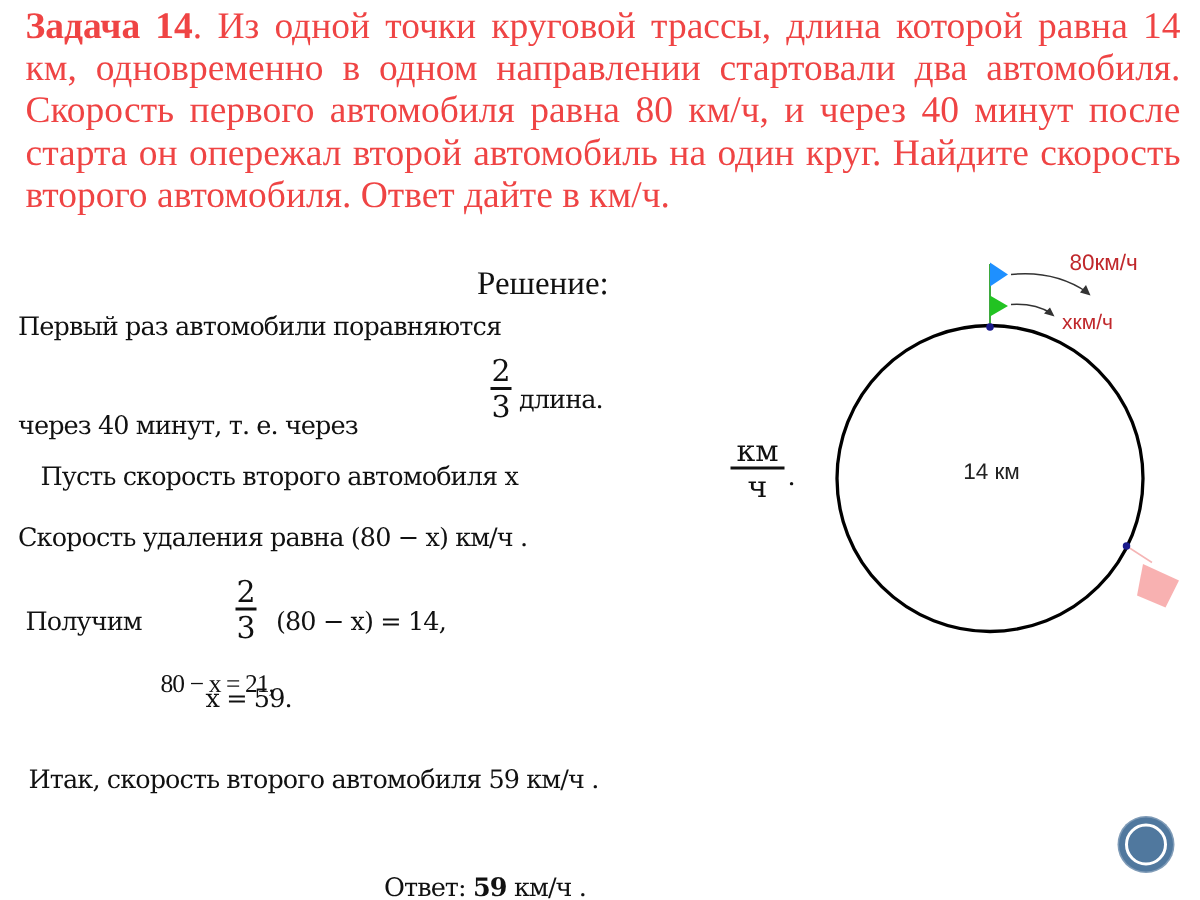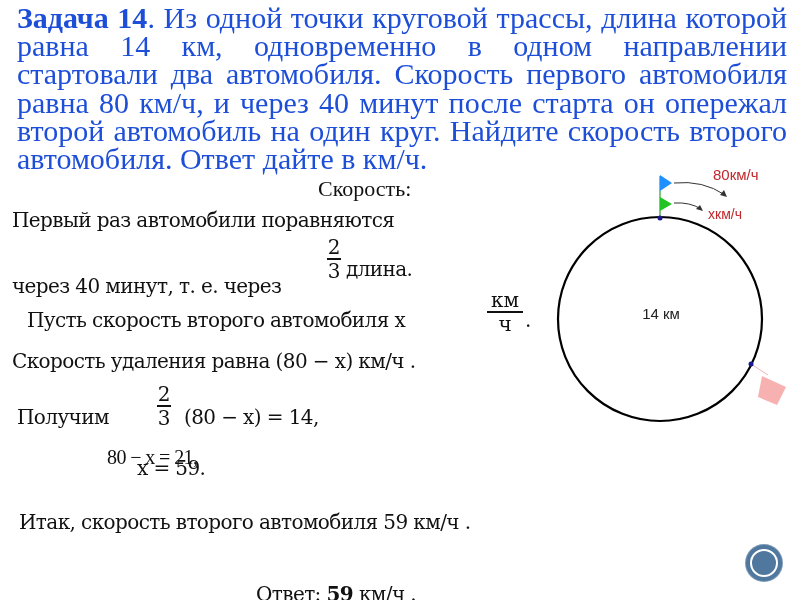--- a/index.html
+++ b/index.html
@@ -2,27 +2,27 @@
 <html><head>
   <meta charset="utf-8">
   <style>
     * { margin: 0; padding: 0; box-sizing: border-box; }
     html, body { width: 800px; height: 600px; background: #ffffff; overflow: hidden; }
     body { position: relative; color: #111; }
 
     .problem {
       position: absolute; left: 17px; top: 4px; width: 770px;
       font-family: "Liberation Serif", serif;
-      font-size: 30px; line-height: 28.2px;
+      font-size: 25px; line-height: 28.2px;
       text-align: justify; text-align-last: left;
-      color: #1d4ed8;
+      color: #ef4444;
     }
     .problem b { font-weight: bold; }
 
-    .sol { position: absolute; font-family: "DejaVu Serif", serif; font-size: 20px; color: #111; white-space: nowrap; letter-spacing: -0.6px; }
+    .sol { position: absolute; font-family: "DejaVu Serif", serif; font-size: 17px; color: #111; white-space: nowrap; letter-spacing: -0.6px; }
     .sol-title { font-family: "Liberation Serif", serif; font-size: 22px; letter-spacing: 0; }
     .frac { position: absolute; display: flex; flex-direction: column; align-items: center; font-family: "DejaVu Serif", serif; font-size: 20px; color: #111; line-height: 22px; }
     .frac .bar { height: 2px; background: #111; }
     .bold-ans { font-weight: bold; }
 
     .diagram { position: absolute; left: 0; top: 0; width: 800px; height: 600px; pointer-events: none; }
     .diagram text { font-family: "Liberation Sans", sans-serif; }
 
     .nav-button {
       position: absolute; left: 746px; top: 545px; width: 36px; height: 36px;
@@ -34,21 +34,21 @@
       border-radius: 50%; border: 2px solid #ffffff;
     }
   </style>
 </head>
 <body>
 
 <div class="problem">
   <b>Задача 14</b><span>. Из одной точки круговой трассы, длина которой равна 14 км, одновременно в одном направлении стартовали два автомобиля. Скорость первого автомобиля равна 80 км/ч, и через 40 минут после старта он опережал второй автомобиль на один круг. Найдите скорость второго автомобиля. Ответ дайте в км/ч.</span>
 </div>
 
-<div class="sol sol-title" style="left:318px; top:176px;">Скорость:</div>
+<div class="sol sol-title" style="left:318px; top:176px;">Решение:</div>
 
 <div class="sol" style="left:12px; top:208px;">Первый раз автомобили поравняются</div>
 
 <div class="sol" style="left:12px; top:274px;">через 40 минут, т. е. через</div>
 <div class="frac" style="left:327px; top:236px;">
   <span>2</span>
   <span class="bar" style="width:14px;"></span>
   <span>3</span>
 </div>
 <div class="sol" style="left:346px; top:257px;">длина.</div>

